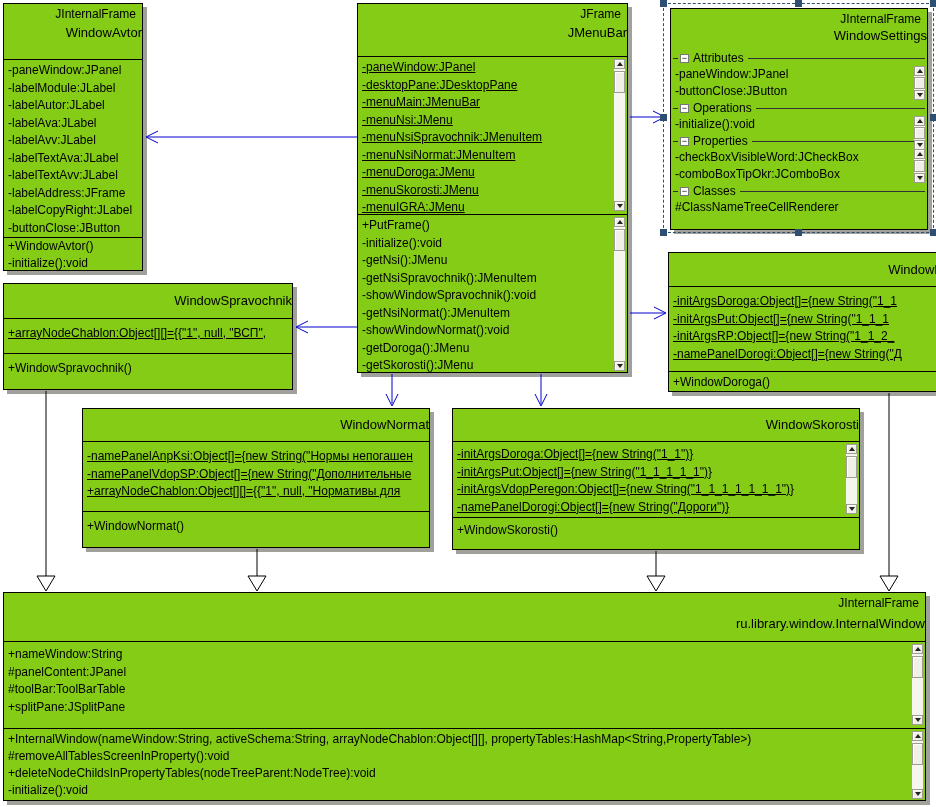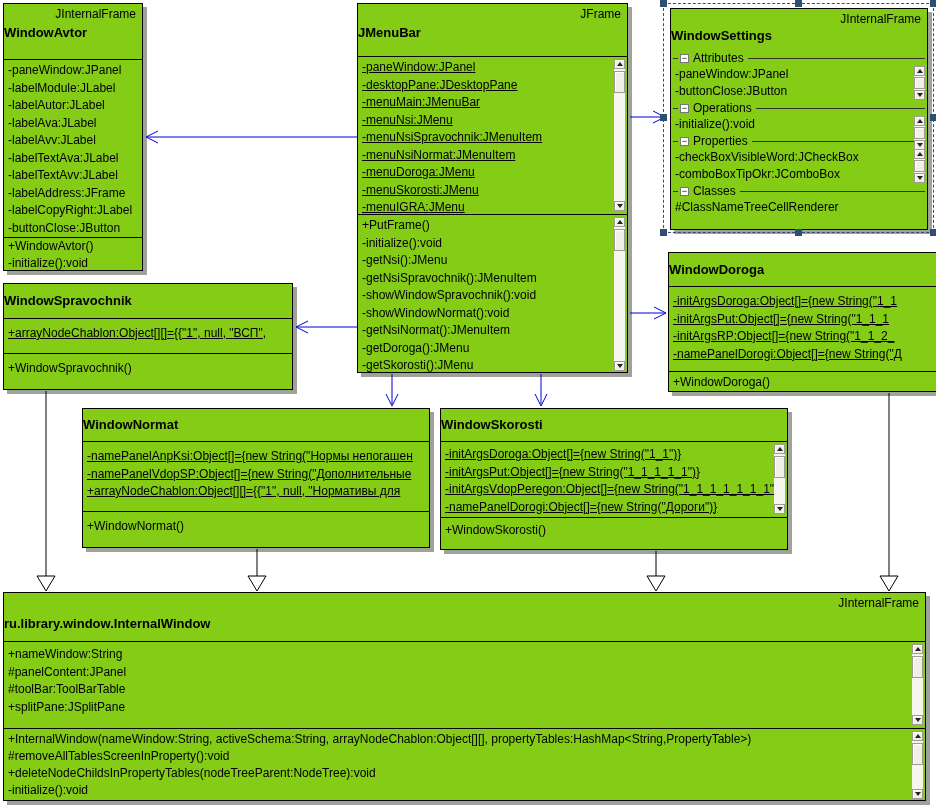--- a/index.html
+++ b/index.html
@@ -1,21 +1,21 @@
 <!DOCTYPE html>
 <html><head>
 <meta charset="utf-8">
 <style>
   *{margin:0;padding:0;box-sizing:border-box}
   html,body{width:936px;height:807px}
   body{position:relative;background:#fff;font-family:"Liberation Sans",sans-serif;font-size:12px;color:#000;overflow:hidden}
   .cls{position:absolute;background:#84cc16;border:1px solid #000;box-shadow:4px 4px 0 #a1a19b;z-index:2}
   .hdr{position:relative;overflow:hidden}
   .stereo{text-align:right;padding:3px 6px 0 0;font-size:12px;white-space:nowrap}
-  .cname{text-align:left;font-weight:bold;font-size:13px;padding-top:4px;white-space:nowrap}
+  .cname{text-align:right;font-weight:normal;font-size:13px;padding-top:4px;white-space:nowrap}
   .sec{border-top:1px solid #000;position:relative;overflow:hidden}
   .mline{padding:0 4px;line-height:17.5px;white-space:nowrap;overflow:hidden}
   .ul{text-decoration:underline}
   .pt2{padding-top:2px}.pt4{padding-top:4px}.pt6{padding-top:6px}
   .lh17 .mline{line-height:17px}
   
   .sbar{position:absolute;width:11px;right:2px;background:#f6f5ee;display:flex;flex-direction:column;z-index:5}
   .sbtn{height:10px;flex:0 0 auto;background:#f1f0e8;border:1px solid #9e9c90;box-shadow:inset 1px 1px 0 #fff;display:flex;align-items:center;justify-content:center}
   .sthumb{height:22px;flex:0 0 auto;background:#f1f0e8;border:1px solid #9e9c90;box-shadow:inset 1px 1px 0 #fff;margin-top:2px}
   .sfill{flex:1 1 auto}
@@ -85,22 +85,22 @@
           <span class="tri-down"></span>
         </div>
     </div>
   </div>
   <div class="sec pt2" style="height:160px">
     <div class="mline">+PutFrame()</div>
     <div class="mline">-initialize():void</div>
     <div class="mline">-getNsi():JMenu</div>
     <div class="mline">-getNsiSpravochnik():JMenuItem</div>
     <div class="mline">-showWindowSpravochnik():void</div>
+    <div class="mline">-getNsiNormat():JMenuItem</div>
     <div class="mline">-showWindowNormat():void</div>
-    <div class="mline">-getNsiNormat():JMenuItem</div>
     <div class="mline">-getDoroga():JMenu</div>
     <div class="mline">-getSkorosti():JMenu</div>
     <div class="sbar" style="top:2px;height:154px">
       <div class="sbtn">
           <span class="tri-up"></span>
         </div>
       <div class="sthumb"></div>
       <div class="sfill"></div>
       <div class="sbtn">
           <span class="tri-down"></span>
@@ -238,21 +238,21 @@
   <div class="sec pt6" style="height:70px">
     <div class="mline"><span class="ul">-namePanelAnpKsi:Object[]={new String("Нормы непогашен</span></div>
     <div class="mline"><span class="ul">-namePanelVdopSP:Object[]={new String("Дополнительные</span></div>
     <div class="mline"><span class="ul">+arrayNodeChablon:Object[][]={{"1", null, "Нормативы для</span></div>
   </div>
   <div class="sec pt6" style="height:38px">
     <div class="mline">+WindowNormat()</div>
   </div>
 </div>
 
-<div class="cls" style="left:440px;top:408px;width:348px;height:142px">
+<div class="cls" style="left:452px;top:408px;width:408px;height:142px">
   <div class="hdr" style="height:32px">
     <div class="cname" style="padding-top:8px">WindowSkorosti</div>
   </div>
   <div class="sec pt4" style="height:76px">
     <div class="mline"><span class="ul">-initArgsDoroga:Object[]={new String("1_1")}</span></div>
     <div class="mline"><span class="ul">-initArgsPut:Object[]={new String("1_1_1_1_1")}</span></div>
     <div class="mline"><span class="ul">-initArgsVdopPeregon:Object[]={new String("1_1_1_1_1_1_1")}</span></div>
     <div class="mline"><span class="ul">-namePanelDorogi:Object[]={new String("Дороги")}</span></div>
     <div class="sbar" style="top:2px;height:70px">
       <div class="sbtn">

